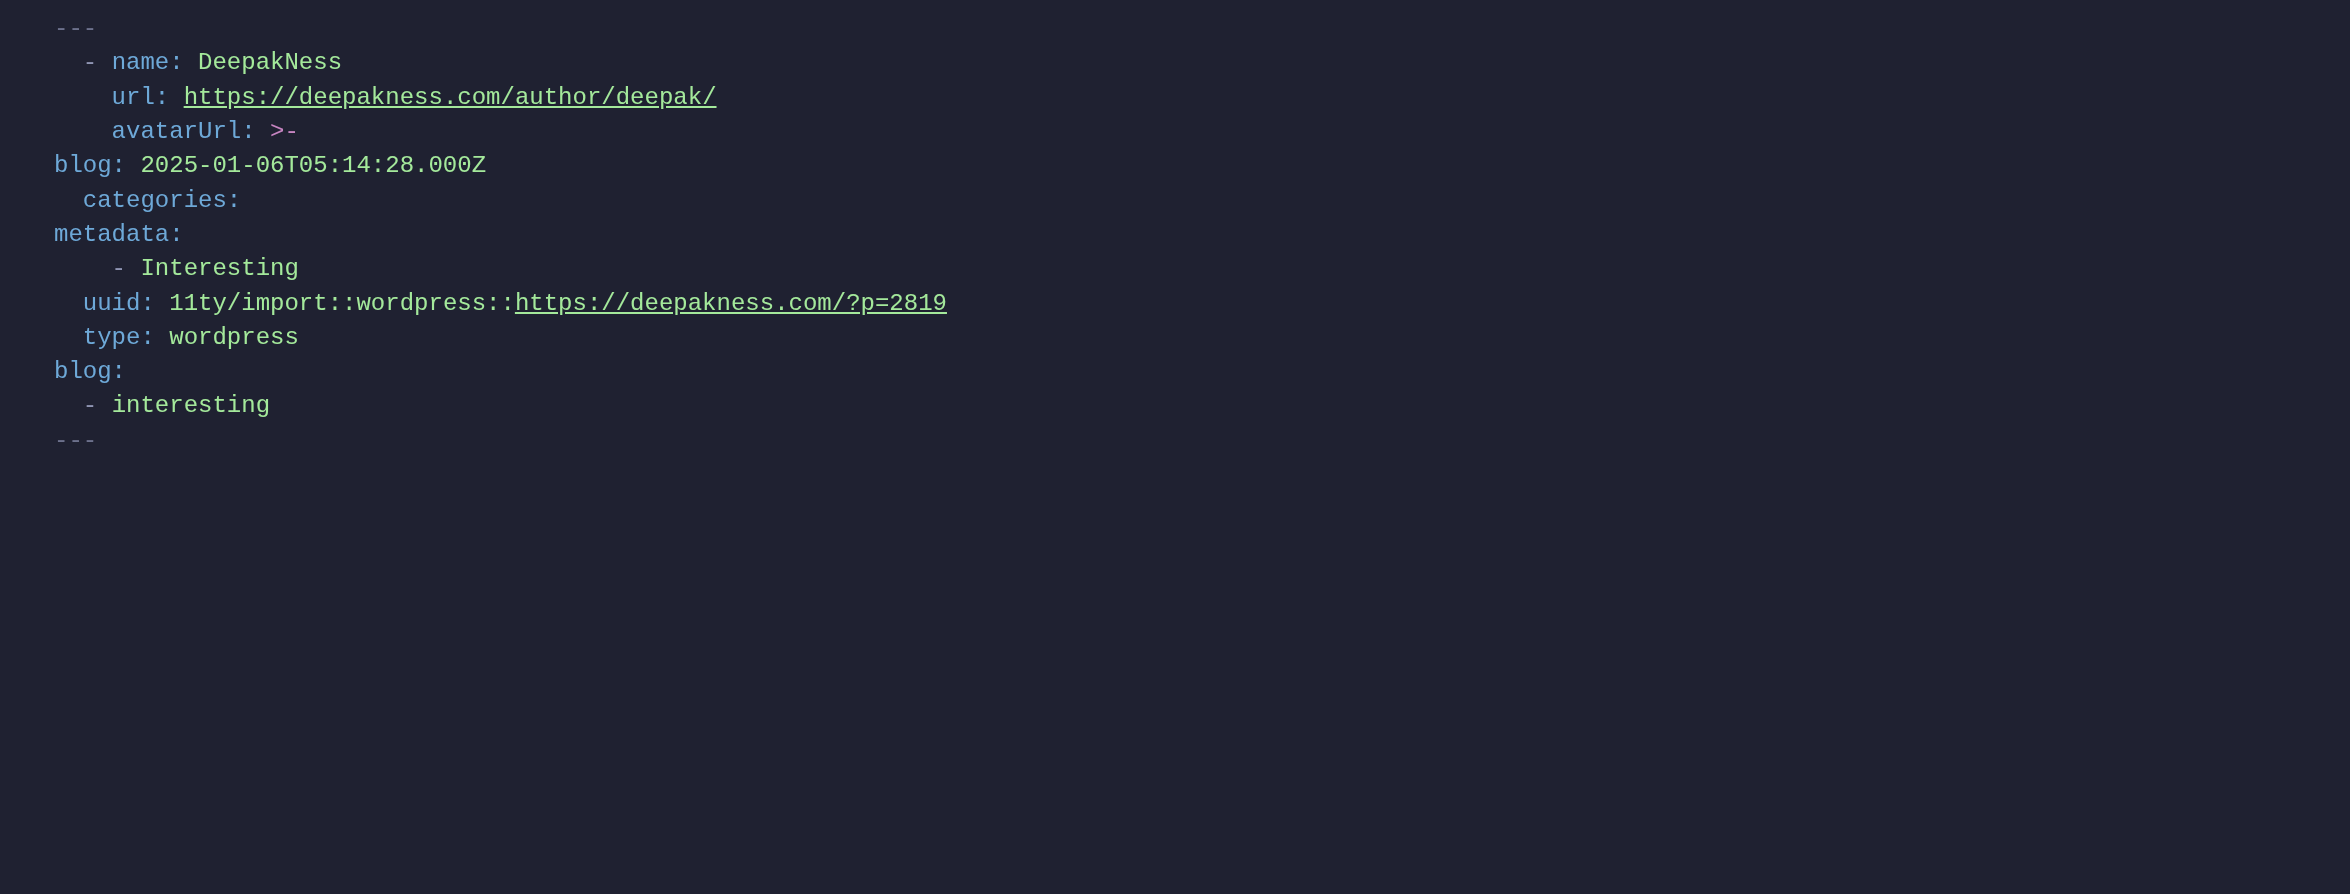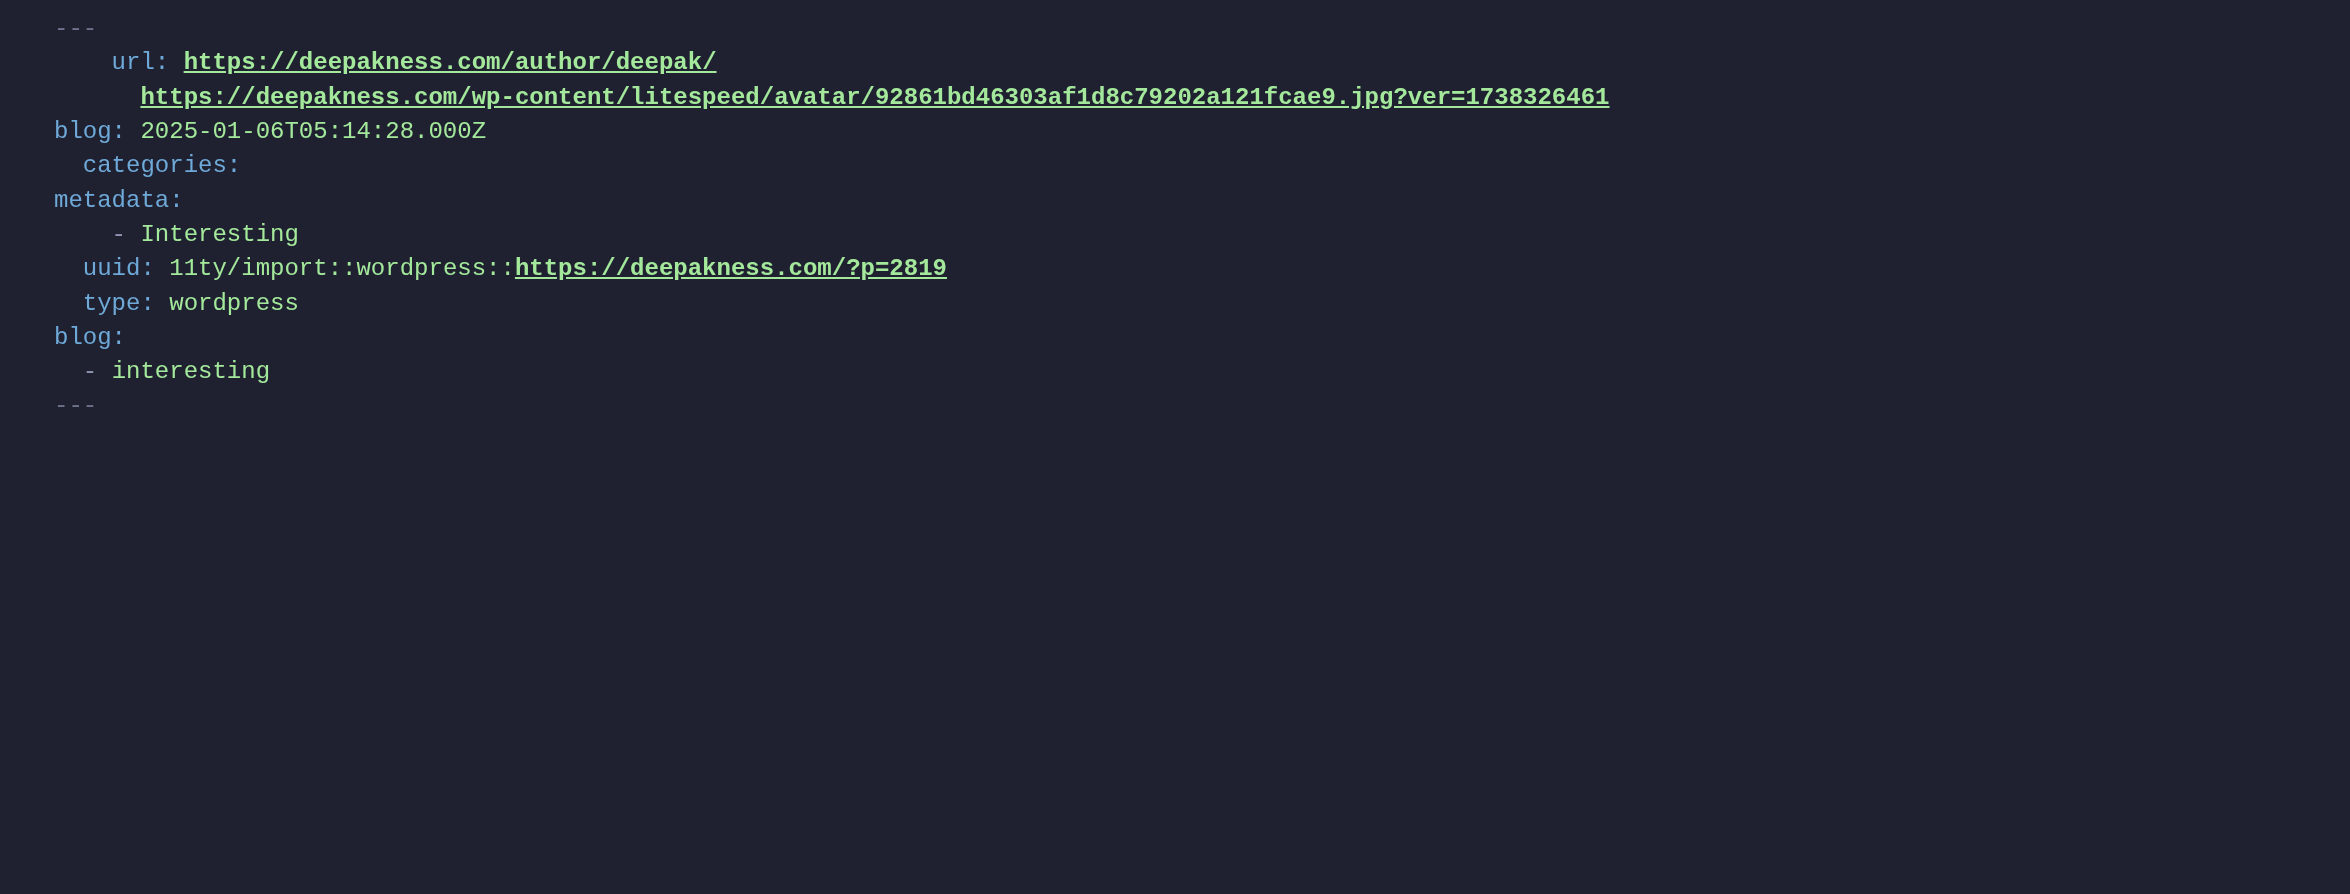--- a/index.html
+++ b/index.html
@@ -16,39 +16,40 @@
     white-space: nowrap;
   }
   .line {
     display: block;
   }
   .key   { color: #6ea9d8; }           
   .colon { color: #6ea9d8; }
   .str   { color: #a4e99b; }           
   .punc  { color: #8f95b3; }           
   .fold  { color: #c684c1; }           
-  .link  { color: #a4e99b; text-decoration: underline; text-decoration-color:#a4e99b;font-weight:bold; }
+  .link  { color: #a4e99b; text-decoration: underline; text-decoration-color:#a4e99b; }
   .guide { color: #3b3f58; }
   .front { color: #6c718c; }
   .sp    { white-space: pre; }
 </style>
 </head>
 <body>
 
 <div class="editor">
 
   <span class="line"><span class="front">---</span></span>
 
 
 
+  <span class="line"><span class="sp guide">  </span><span class="punc">-</span><span class="sp"> </span><span class="key">name</span><span class="colon">:</span><span class="sp"> </span><span class="str">DeepakNess</span></span>
 
   <span class="line"><span class="sp guide">    </span><span class="key">url</span><span class="colon">:</span><span class="sp"> </span><span class="link">https://deepakness.com/author/deepak/</span></span>
 
+  <span class="line"><span class="sp guide">    </span><span class="key">avatarUrl</span><span class="colon">:</span><span class="sp"> </span><span class="fold">&gt;-</span></span>
 
-  <span class="line"><span class="sp guide">      </span><span class="link">https://deepakness.com/wp-content/litespeed/avatar/92861bd46303af1d8c79202a121fcae9.jpg?ver=1738326461</span></span>
 
   <span class="line"><span class="key">blog</span><span class="colon">:</span><span class="sp"> </span><span class="str">2025-01-06T05:14:28.000Z</span></span>
 
   <span class="line"><span class="sp guide">  </span><span class="key">categories</span><span class="colon">:</span></span>
 
   <span class="line"><span class="key">metadata</span><span class="colon">:</span></span>
 
   <span class="line"><span class="sp guide">    </span><span class="punc">-</span><span class="sp"> </span><span class="str">Interesting</span></span>
 
   <span class="line"><span class="sp guide">  </span><span class="key">uuid</span><span class="colon">:</span><span class="sp"> </span><span class="str">11ty/import::wordpress::</span><span class="link">https://deepakness.com/?p=2819</span></span>

